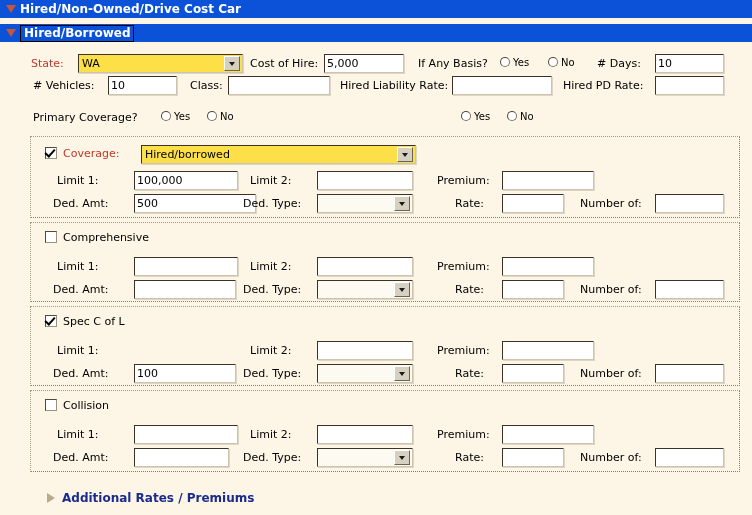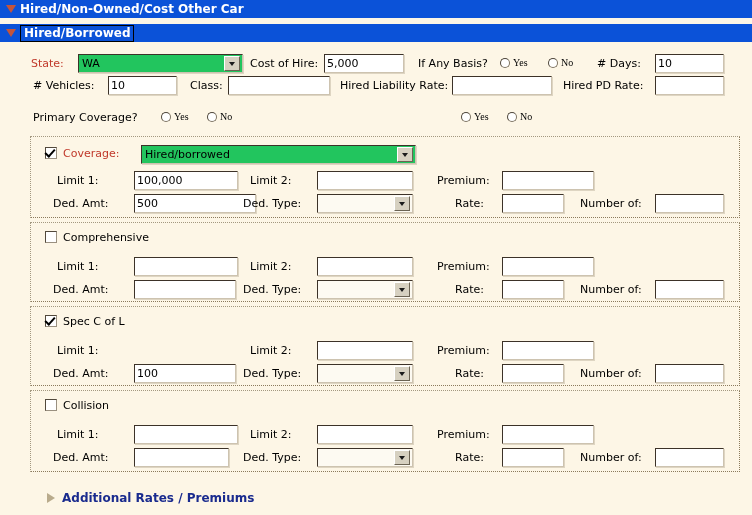--- a/index.html
+++ b/index.html
@@ -101,21 +101,21 @@
     color: #000;
     padding: 0 2px;
     line-height: 16px;
     height: 19px;
     outline: none;
   }
 
   .combo {
     position: absolute;
     box-sizing: border-box;
-    background: #22c55e;
+    background: #fde047;
     border: 1px solid #3c3228;
     border-right-color: #cdc3b0;
     border-bottom-color: #cdc3b0;
     box-shadow: 1px 1px 0 0 #ded5c2;
     height: 19px;
     display: flex;
     align-items: center;
     padding-left: 3px;
     font-size: 11px;
   }
@@ -141,23 +141,22 @@
     border-right: 3px solid transparent;
     border-top: 4px solid #1a1a1a;
   }
   .combo.disabled { background: #fdfaf2; }
   .combo.disabled .cval { color: #000; }
 
   
   .radio {
     position: absolute;
     display: flex;
-    align-items: flex-end;
+    align-items: flex-start;
     white-space: nowrap;
-    font-family: Liberation Serif, serif;
   }
   .rdot {
     width: 10px;
     height: 10px;
     border-radius: 50%;
     box-sizing: border-box;
     border: 1px solid #7e7462;
     border-top-color: #4e463a;
     border-left-color: #4e463a;
     background: #ffffff;
@@ -211,21 +210,21 @@
     white-space: nowrap;
   }
 </style>
 </head>
 <body>
 
 <div class="app">
 
   <div class="titlebar level1">
     <span class="tri tri-down"></span>
-    <span class="title-text">Hired/Non-Owned/Cost Other Car</span>
+    <span class="title-text">Hired/Non-Owned/Drive Cost Car</span>
   </div>
 
   <div class="titlebar level2">
     <span class="tri tri-down"></span>
     <span class="title-text boxed">Hired/Borrowed</span>
   </div>
 
   <div class="toprow" style="top:54px;">
     <span class="lbl req" style="left:31px; top:3px;">State:</span>
     <div class="combo" style="left:78px; top:0px; width:165px;">

